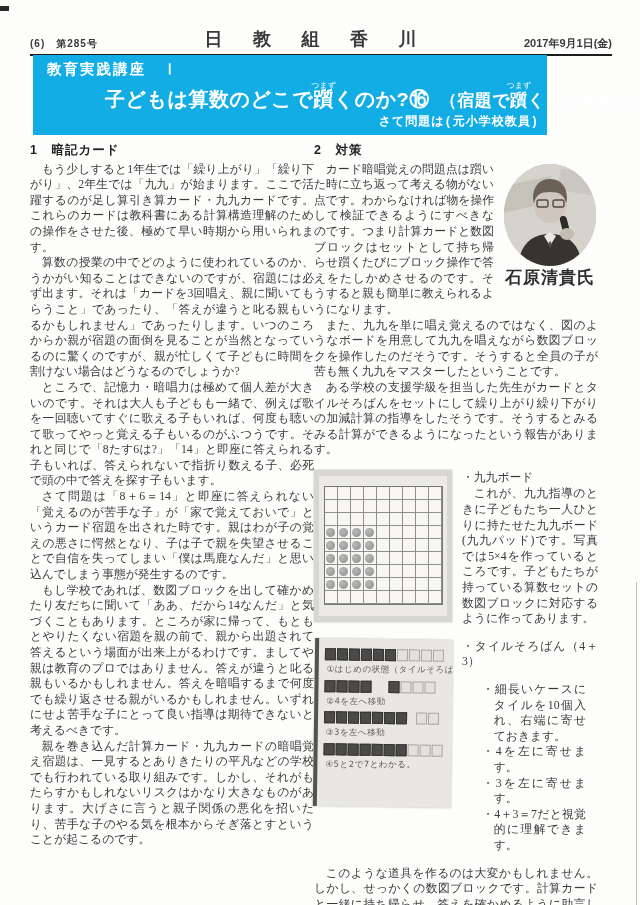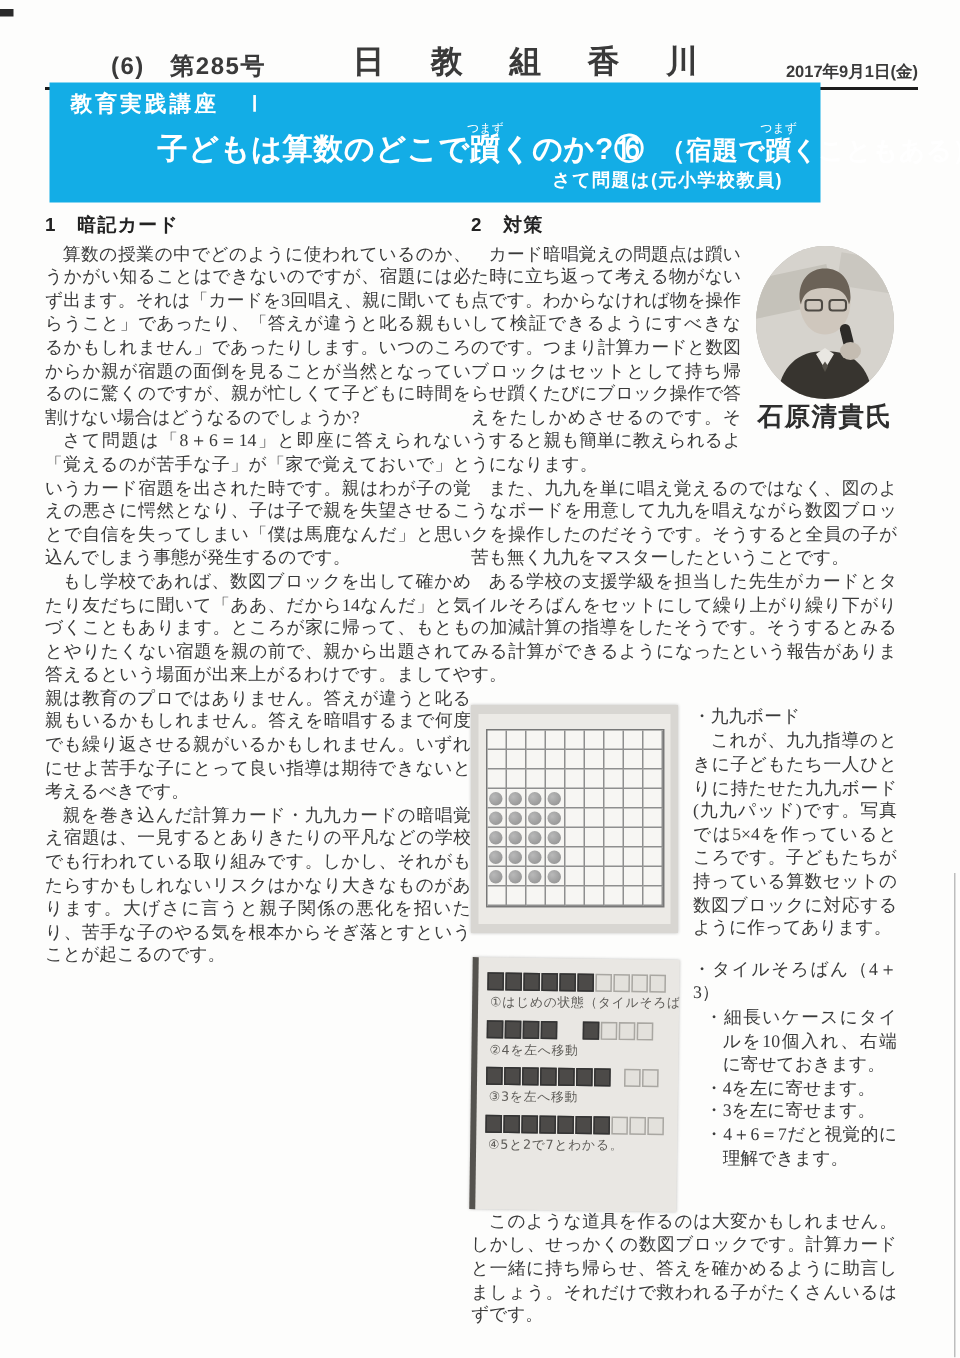--- a/index.html
+++ b/index.html
@@ -12,29 +12,29 @@
   .artifact-dash{position:absolute;left:0;top:6px;width:9px;height:5px;background:#2a2a2a;}
   .artifact-line{position:absolute;right:3px;top:582px;width:1px;height:323px;background:#bdbdbd;}
 
   
   .page-header{
     position:absolute;left:30px;top:27px;width:582px;
     display:flex;align-items:flex-end;justify-content:space-between;
     border-bottom:2.5px solid #1c1c1c;padding-bottom:3px;
     font-family:"Liberation Sans","DejaVu Sans",sans-serif;
   }
-  .issue{font-size:16px;font-weight:bold;letter-spacing:1px;margin-left:44px;}
-  .masthead{font-size:21px;font-weight:bold;letter-spacing:13px;font-family:"Liberation Serif",serif;white-space:nowrap;transform:translateX(6px);}
+  .issue{font-size:10px;font-weight:bold;letter-spacing:1px;}
+  .masthead{font-size:18px;font-weight:bold;letter-spacing:13px;font-family:"Liberation Serif",serif;white-space:nowrap;transform:translateX(6px);}
   .pubdate{font-size:11px;font-weight:bold;}
 
   
   .banner{
     position:absolute;left:33px;top:55px;width:514px;height:80px;
-    color:#ffffff;font-family:Liberation Sans, sans-serif;
-    box-sizing:border-box;padding:5px 25px 4px 14px;
+    color:#ffffff;font-family:Liberation Mono, monospace;
+    box-sizing:border-box;padding:5px 8px 4px 14px;
   }
   .banner .series{font-size:14.5px;font-weight:bold;letter-spacing:2px;}
   .banner .title-line{
     font-size:20px;font-weight:bold;letter-spacing:.5px;
     margin-top:2px;padding-left:58px;white-space:nowrap;line-height:1.1;
   }
   .banner .title-line .sub{font-size:17px;margin-left:10px;}
   .banner ruby rt{font-size:8px;font-weight:normal;letter-spacing:0;}
   .banner .byline{font-size:12px;font-weight:bold;text-align:right;margin-top:1px;letter-spacing:1px;}
 
@@ -58,21 +58,21 @@
   .portrait figcaption{
     font-family:"Liberation Sans","DejaVu Sans",sans-serif;
     font-size:17px;font-weight:bold;color:#2e2e2e;margin-top:4px;letter-spacing:1px;
   }
 
   
   .fig-row{display:flex;gap:10px;margin-top:12px;}
   .fig-text{flex:1;}
   .fig-label{font-size:11.8px;margin:0 0 1px 0;}
   .fig-body{margin:0;text-indent:1em;}
-  .fig-list{margin:0;padding:0;list-style:none;}
+  .fig-list{margin:12px;padding:0;list-style:none;}
   .fig-list li{margin:0 0 0 8px;text-indent:-1em;padding-left:1em;}
 
   
   .photo-kuku{
     width:138px;height:152px;background:#d8d6d2;flex:none;
     display:flex;align-items:center;justify-content:center;
     box-shadow:0 0 2px rgba(0,0,0,.25);
   }
   .board-mat{width:128px;height:140px;background:#eceae6;display:flex;align-items:center;justify-content:center;}
   .board{
@@ -122,21 +122,23 @@
   <div class="title-line">
     <span>子どもは算数のどこで<ruby>躓<rt>つまず</rt></ruby>くのか?⑯</span><span class="sub">（宿題で<ruby>躓<rt>つまず</rt></ruby>くこともある）</span>
   </div>
   <div class="byline">さて問題は(元小学校教員)</div>
 </section>
 
 <main class="columns">
 
   <div class="col">
     <h3 class="col-heading">1　暗記カード</h3>
+    <p class="para">もう少しすると1年生では「繰り上がり」「繰り下がり」、2年生では「九九」が始まります。ここで活躍するのが足し算引き算カード・九九カードです。これらのカードは教科書にある計算構造理解のための操作をさせた後、極めて早い時期から用いられます。</p>
     <p class="para">算数の授業の中でどのように使われているのか、うかがい知ることはできないのですが、宿題には必ず出ます。それは「カードを3回唱え、親に聞いてもらうこと」であったり、「答えが違うと叱る親もいるかもしれません」であったりします。いつのころからか親が宿題の面倒を見ることが当然となっているのに驚くのですが、親が忙しくて子どもに時間を割けない場合はどうなるのでしょうか?</p>
+    <p class="para">ところで、記憶力・暗唱力は極めて個人差が大きいのです。それは大人も子どもも一緒で、例えば歌を一回聴いてすぐに歌える子もいれば、何度も聴いて歌ってやっと覚える子もいるのがふつうです。それと同じで「8たす6は?」「14」と即座に答えられる子もいれば、答えられないで指折り数える子、必死で頭の中で答えを探す子もいます。</p>
     <p class="para">さて問題は「8＋6＝14」と即座に答えられない「覚えるのが苦手な子」が「家で覚えておいで」というカード宿題を出された時です。親はわが子の覚えの悪さに愕然となり、子は子で親を失望させることで自信を失ってしまい「僕は馬鹿なんだ」と思い込んでしまう事態が発生するのです。</p>
     <p class="para">もし学校であれば、数図ブロックを出して確かめたり友だちに聞いて「ああ、だから14なんだ」と気づくこともあります。ところが家に帰って、もともとやりたくない宿題を親の前で、親から出題されて答えるという場面が出来上がるわけです。ましてや親は教育のプロではありません。答えが違うと叱る親もいるかもしれません。答えを暗唱するまで何度でも繰り返させる親がいるかもしれません。いずれにせよ苦手な子にとって良い指導は期待できないと考えるべきです。</p>
     <p class="para">親を巻き込んだ計算カード・九九カードの暗唱覚え宿題は、一見するとありきたりの平凡などの学校でも行われている取り組みです。しかし、それがもたらすかもしれないリスクはかなり大きなものがあります。大げさに言うと親子関係の悪化を招いたり、苦手な子のやる気を根本からそぎ落とすということが起こるのです。</p>
   </div>
 
   <div class="col clearfix">
     <h3 class="col-heading">2　対策</h3>
 
     <figure class="portrait" style="margin-block:2px;">
       <div class="oval">
@@ -310,21 +312,21 @@
             <div class="t l"></div>
           </div>
           <div class="hand">④5と2で7とわかる。</div>
         </div>
       <div class="fig-text">
         <p class="fig-label">・タイルそろばん（4＋3）</p>
         <ul class="fig-list">
           <li>・細長いケースにタイルを10個入れ、右端に寄せておきます。</li>
           <li>・4を左に寄せます。</li>
           <li>・3を左に寄せます。</li>
-          <li>・4＋6＝7だと視覚的に理解できます。</li>
+          <li>・4＋3＝7だと視覚的に理解できます。</li>
         </ul>
       </div>
     </div>
 
     <p class="para closing">このような道具を作るのは大変かもしれません。しかし、せっかくの数図ブロックです。計算カードと一緒に持ち帰らせ、答えを確かめるように助言しましょう。それだけで救われる子がたくさんいるはずです。</p>
   </div>
 
 </main>
 
 </body></html>

